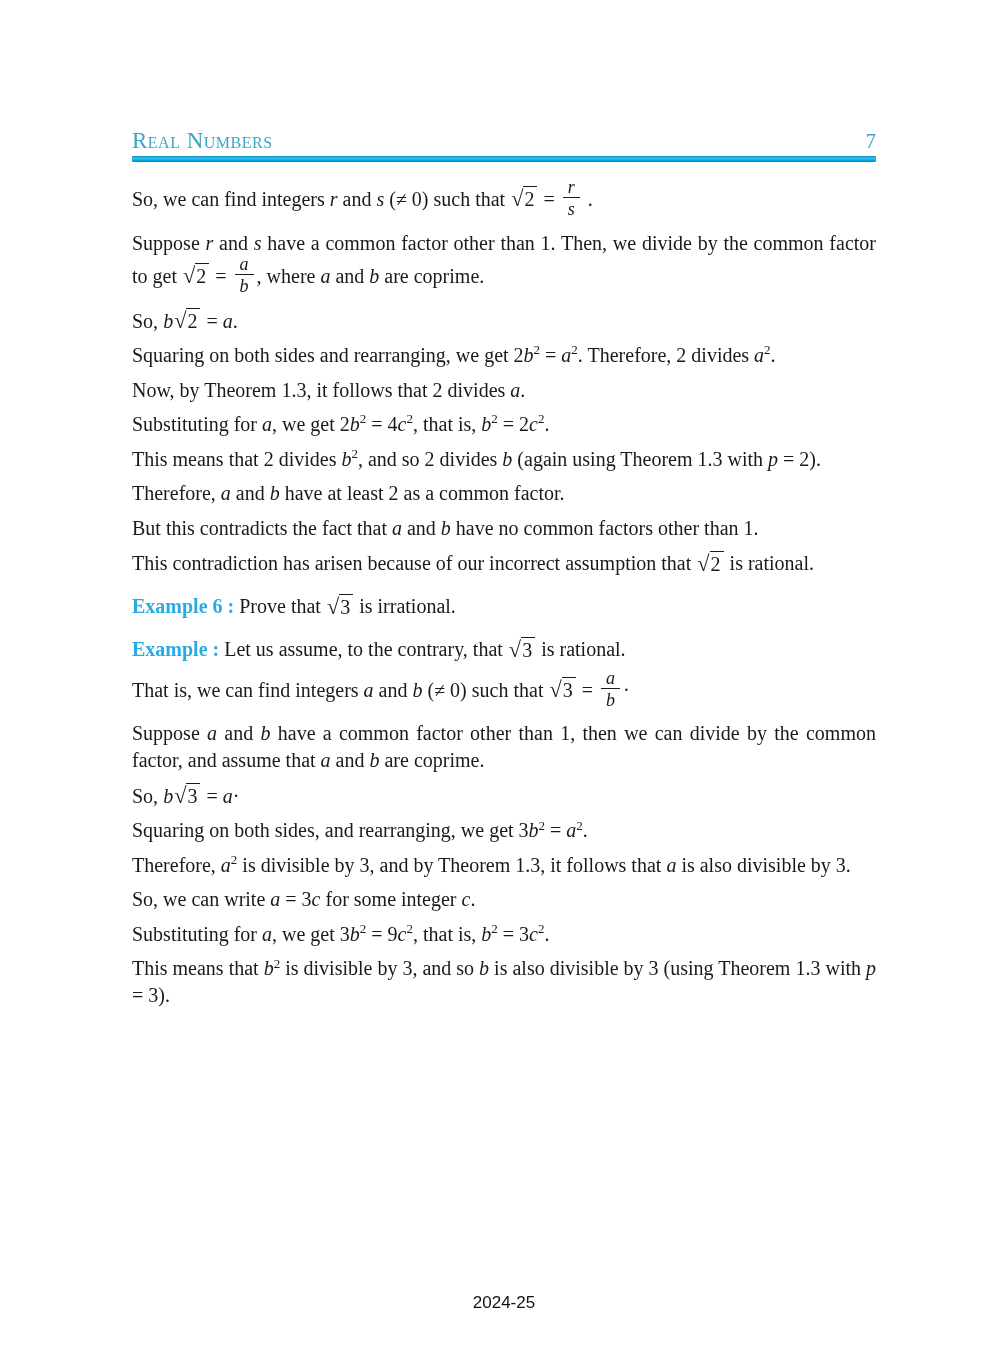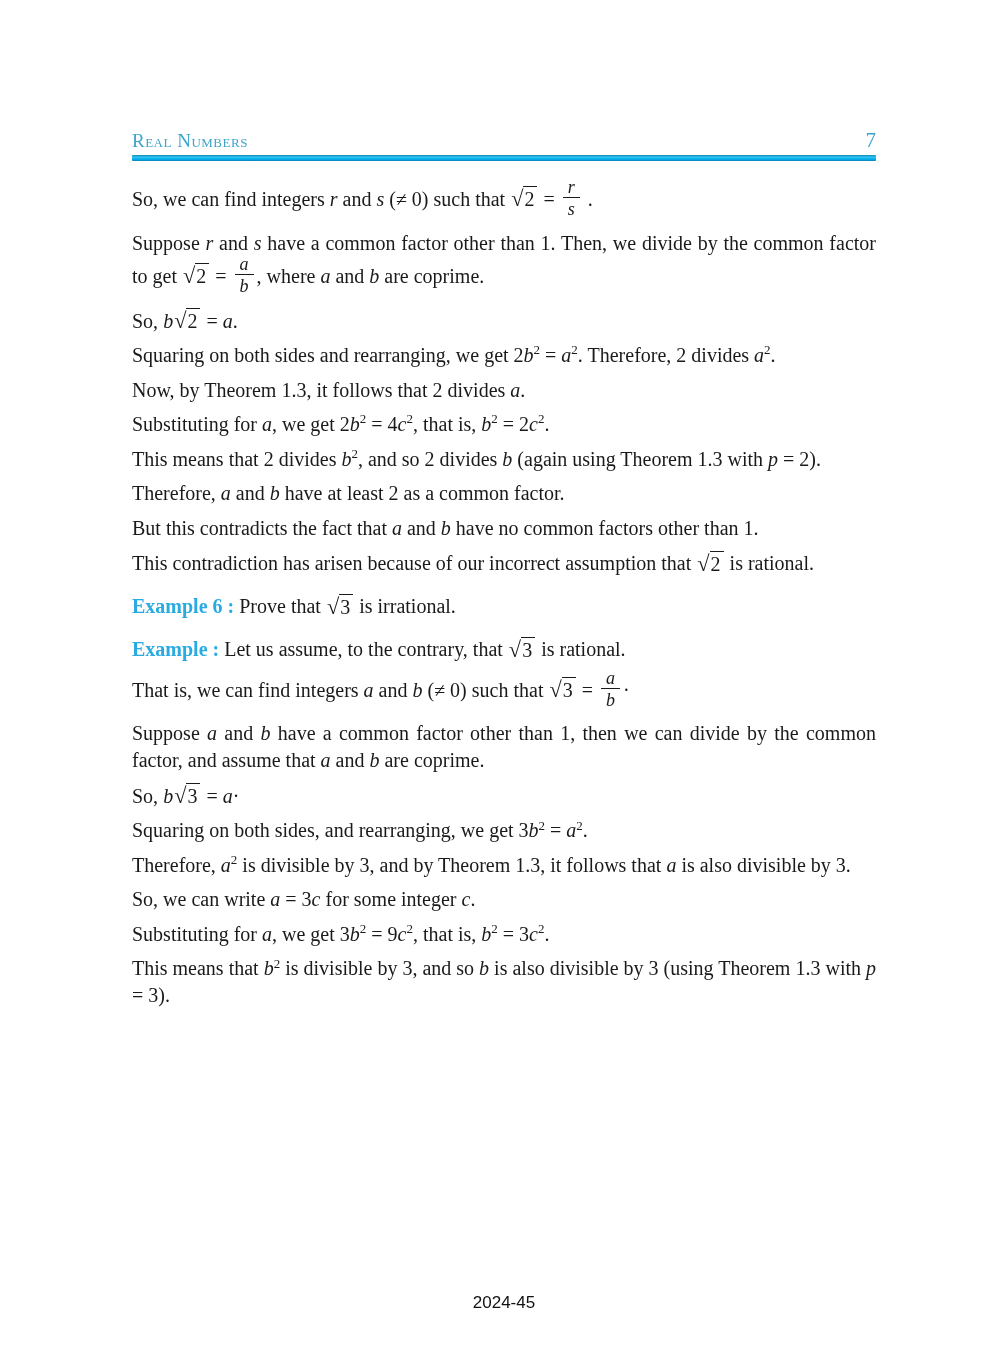--- a/index.html
+++ b/index.html
@@ -16,21 +16,21 @@
     background:#ffffff;
     font-family:"Liberation Serif", serif;
     color:var(--ink);
     overflow:hidden;
   }
   .header{position:absolute;left:132px;right:132px;top:128px;}
   .header-row{display:flex;justify-content:space-between;align-items:baseline;}
   .chapter-title{
     font-variant:small-caps;
     color:var(--accent-heading);
-    font-size:19px;letter-spacing:0.5px;font-family:Liberation Serif, serif;
+    font-size:23px;letter-spacing:0.5px;font-family:Liberation Serif, serif;
   }
   .page-number{color:var(--accent-heading);font-size:21px;}
   .header-rule{
     height:6px;margin-top:2px;border-radius:1px;
     background:linear-gradient(to bottom,#0c86b8 0%,#35c3f0 35%,#00aeef 70%,#0a7fb0 100%);
   }
   .content{position:absolute;left:132px;right:132px;top:180px;}
   .para{
     font-size:20px;line-height:27px;
     margin:0 0 7.5px 0;
@@ -96,15 +96,15 @@
       <p class="para">Suppose <i class="mvar">a</i> and <i class="mvar">b</i> have a common factor other than 1, then we can divide by the common factor, and assume that <i class="mvar">a</i> and <i class="mvar">b</i> are coprime.</p>
       <p class="para">So, <i class="mvar">b</i><span class="msqrt"><span class="rsign">√</span><span class="rad">3</span></span> = <i class="mvar">a</i>·</p>
       <p class="para">Squaring on both sides, and rearranging, we get 3<i class="mvar">b</i><sup class="msup">2</sup> = <i class="mvar">a</i><sup class="msup">2</sup>.</p>
       <p class="para">Therefore, <i class="mvar">a</i><sup class="msup">2</sup> is divisible by 3, and by Theorem 1.3, it follows that <i class="mvar">a</i> is also divisible by 3.</p>
       <p class="para">So, we can write <i class="mvar">a</i> = 3<i class="mvar">c</i> for some integer <i class="mvar">c</i>.</p>
       <p class="para">Substituting for <i class="mvar">a</i>, we get 3<i class="mvar">b</i><sup class="msup">2</sup> = 9<i class="mvar">c</i><sup class="msup">2</sup>, that is, <i class="mvar">b</i><sup class="msup">2</sup> = 3<i class="mvar">c</i><sup class="msup">2</sup>.</p>
       <p class="para">This means that <i class="mvar">b</i><sup class="msup">2</sup> is divisible by 3, and so <i class="mvar">b</i> is also divisible by 3 (using Theorem 1.3 with <i class="mvar">p</i> = 3).</p>
     </main>
 
   <div class="footer">
-    <span>2024-45</span>
+    <span>2024-25</span>
   </div>
 </div>
 
 </body></html>

